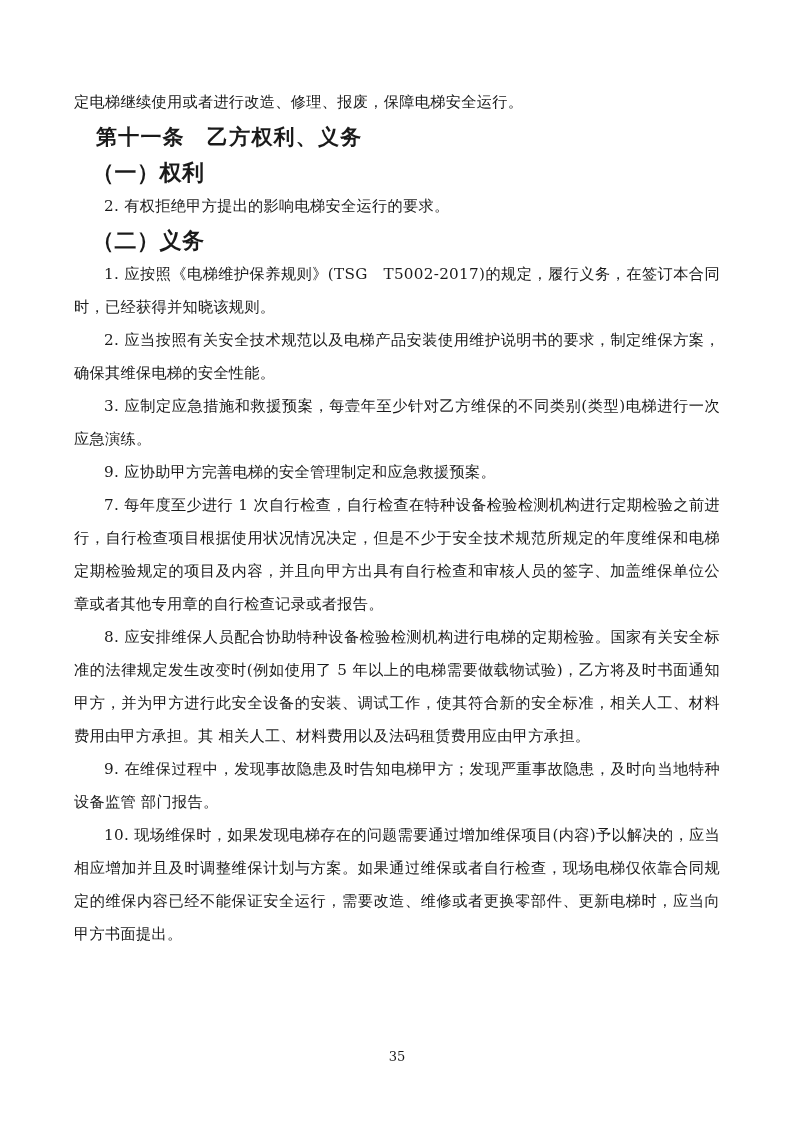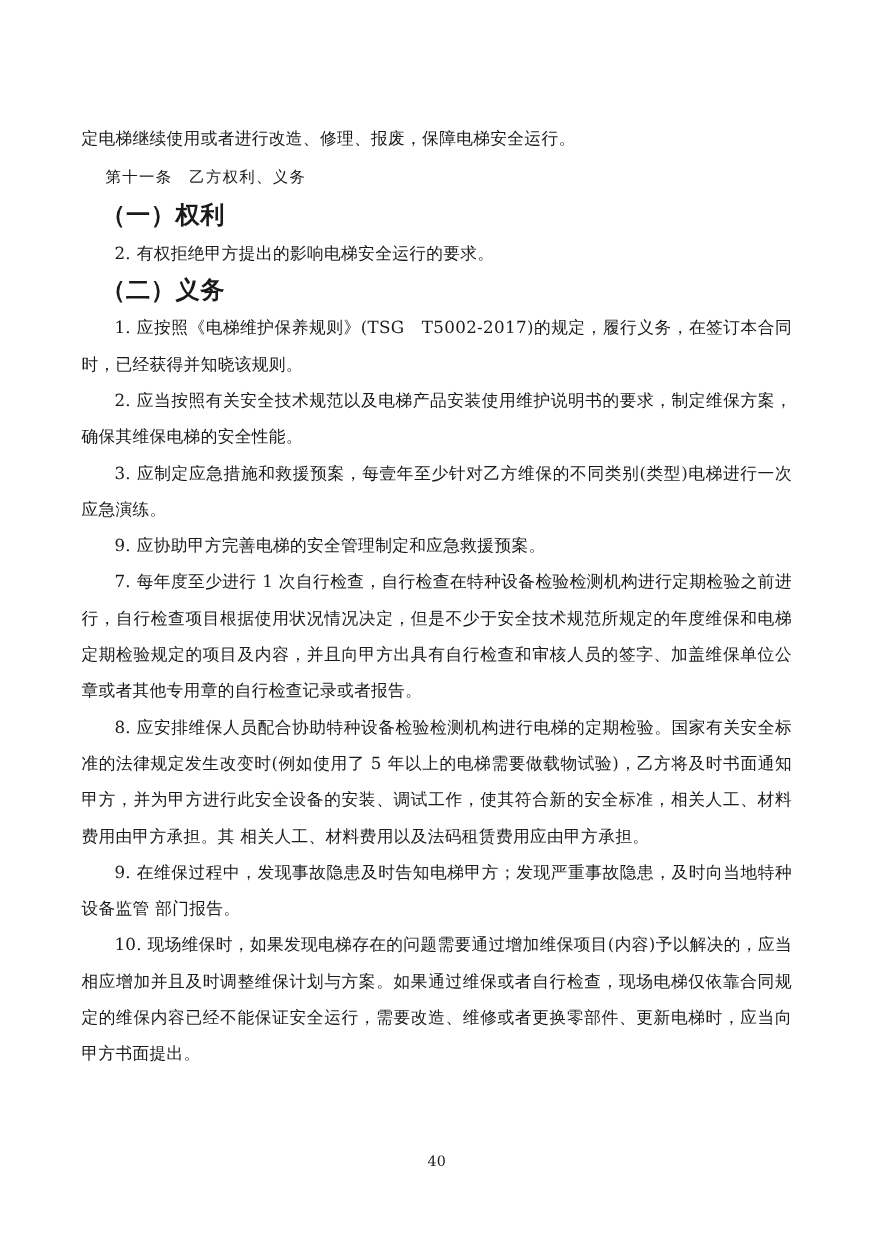--- a/index.html
+++ b/index.html
@@ -6,41 +6,41 @@
     margin: 0;
     padding: 0;
     background: #e8e8e8;
   }
   .page {
     width: 794px;
     height: 1122px;
     background: #ffffff;
     position: relative;
     box-sizing: border-box;
-    padding: 110px 74px 40px 74px;
+    padding: 86px 74px 40px 74px;
     font-family: "DejaVu Serif", "Liberation Serif", serif;
     color: #1a1a1a;
     overflow: hidden;
   }
   .body-text {
     font-size: 15.2px;
     line-height: 33px;
     letter-spacing: 0.3px;
     text-align: justify;
     text-justify: inter-ideograph;
   }
   .para {
     margin: 0;
     padding: 0;
   }
   .indent-0 { text-indent: 0; }
   .indent-2 { text-indent: 30px; }
   .heading {
-    font-weight: normal;
-    font-size: 14px;
+    font-weight: bold;
+    font-size: 21px;
     line-height: 36px;
     letter-spacing: 1.2px;
     text-indent: 22px;
   }
   .subheading {
     font-weight: bold;
     font-size: 22px;
     line-height: 35px;
     text-indent: 18px;
     letter-spacing: 0.5px;
@@ -77,15 +77,15 @@
     <p class="para indent-2">2. 应当按照有关安全技术规范以及电梯产品安装使用维护说明书的要求，制定维保方案，确保其维保电梯的安全性能。</p>
     <p class="para indent-2">3. 应制定应急措施和救援预案，每壹年至少针对乙方维保的不同类别(类型)电梯进行一次应急演练。</p>
     <p class="para indent-2">9. 应协助甲方完善电梯的安全管理制定和应急救援预案。</p>
     <p class="para indent-2">7. 每年度至少进行 1 次自行检查，自行检查在特种设备检验检测机构进行定期检验之前进行，自行检查项目根据使用状况情况决定，但是不少于安全技术规范所规定的年度维保和电梯定期检验规定的项目及内容，并且向甲方出具有自行检查和审核人员的签字、加盖维保单位公章或者其他专用章的自行检查记录或者报告。</p>
     <p class="para indent-2">8. 应安排维保人员配合协助特种设备检验检测机构进行电梯的定期检验。国家有关安全标准的法律规定发生改变时(例如使用了 5 年以上的电梯需要做载物试验)，乙方将及时书面通知甲方，并为甲方进行此安全设备的安装、调试工作，使其符合新的安全标准，相关人工、材料费用由甲方承担。其 相关人工、材料费用以及法码租赁费用应由甲方承担。</p>
     <p class="para indent-2">9. 在维保过程中，发现事故隐患及时告知电梯甲方；发现严重事故隐患，及时向当地特种设备监管 部门报告。</p>
     <p class="para indent-2">10. 现场维保时，如果发现电梯存在的问题需要通过增加维保项目(内容)予以解决的，应当相应增加并且及时调整维保计划与方案。如果通过维保或者自行检查，现场电梯仅依靠合同规定的维保内容已经不能保证安全运行，需要改造、维修或者更换零部件、更新电梯时，应当向甲方书面提出。</p>
 
   </div>
 
-  <div class="footer-num">40</div>
+  <div class="footer-num">35</div>
 
 </div>
 
 </body></html>

